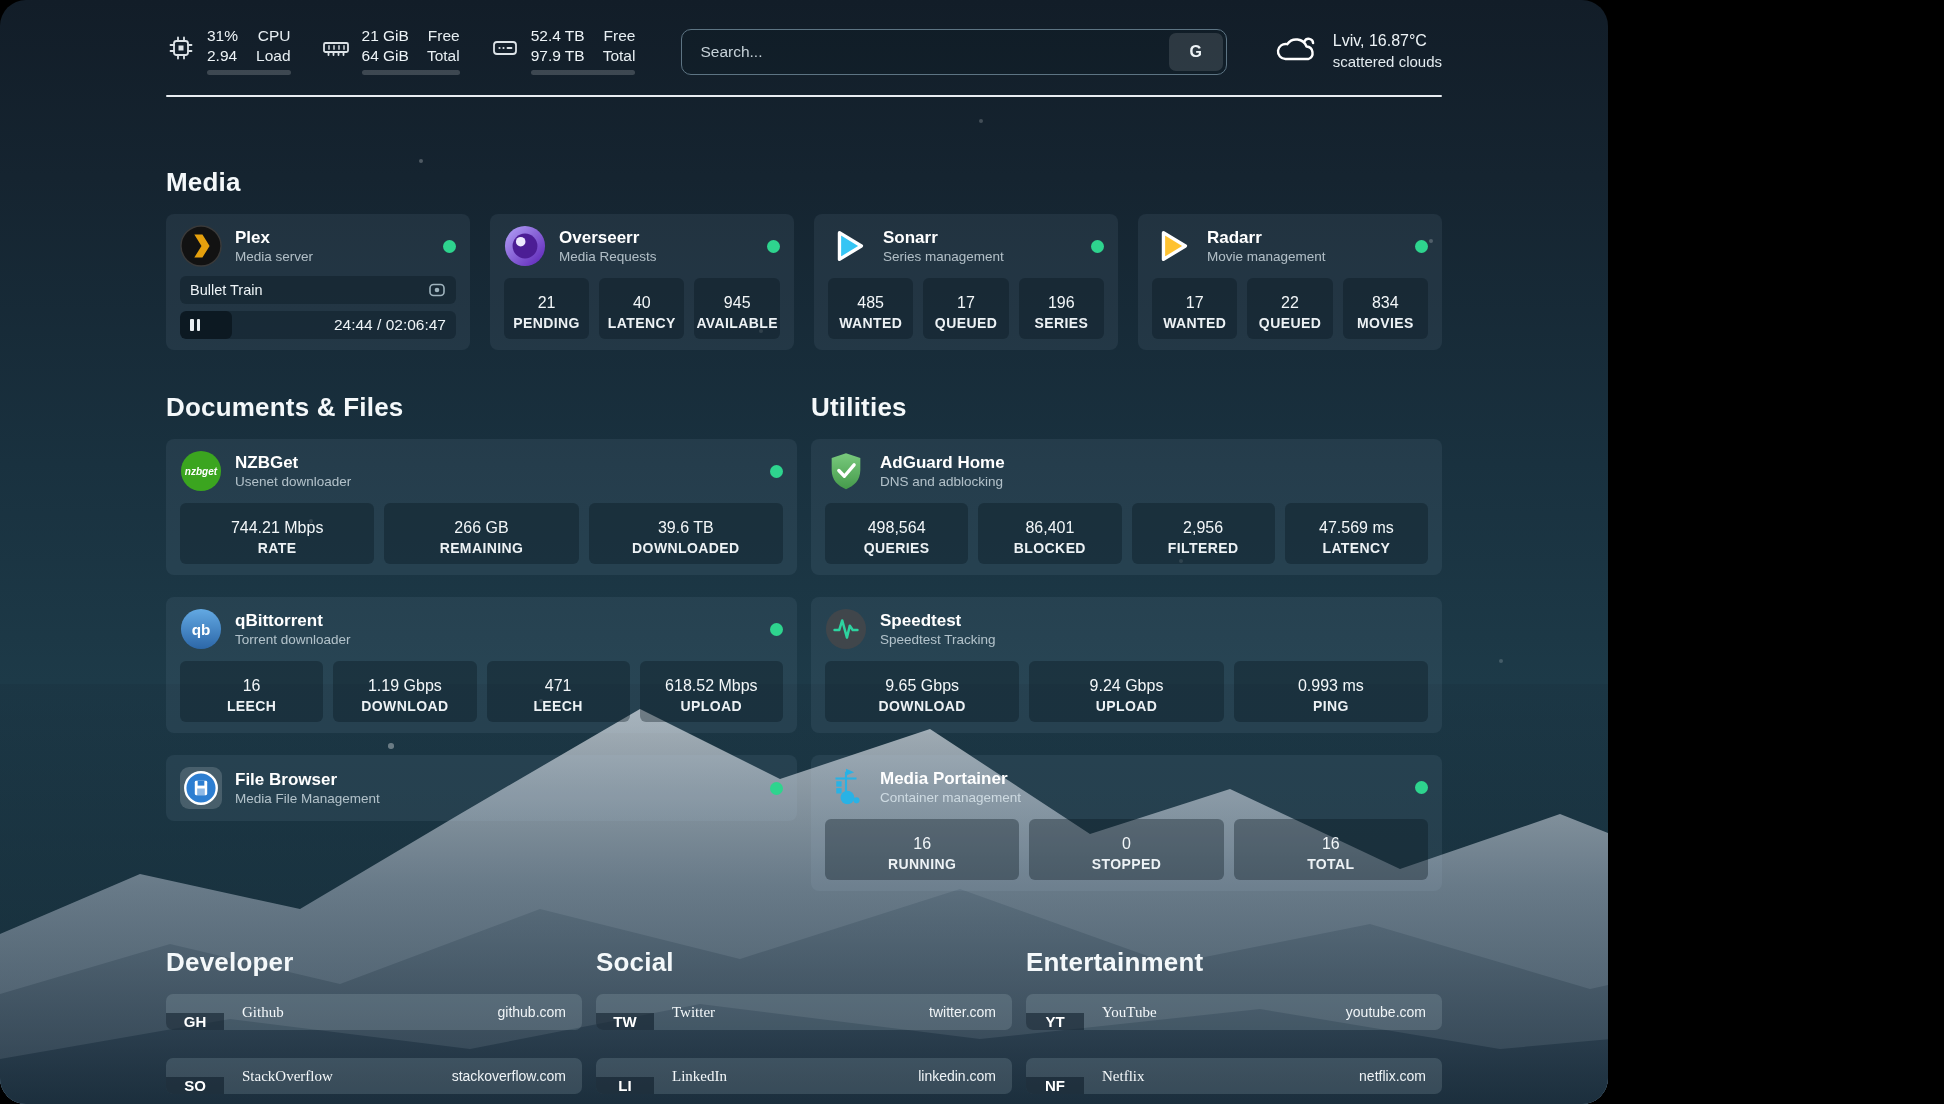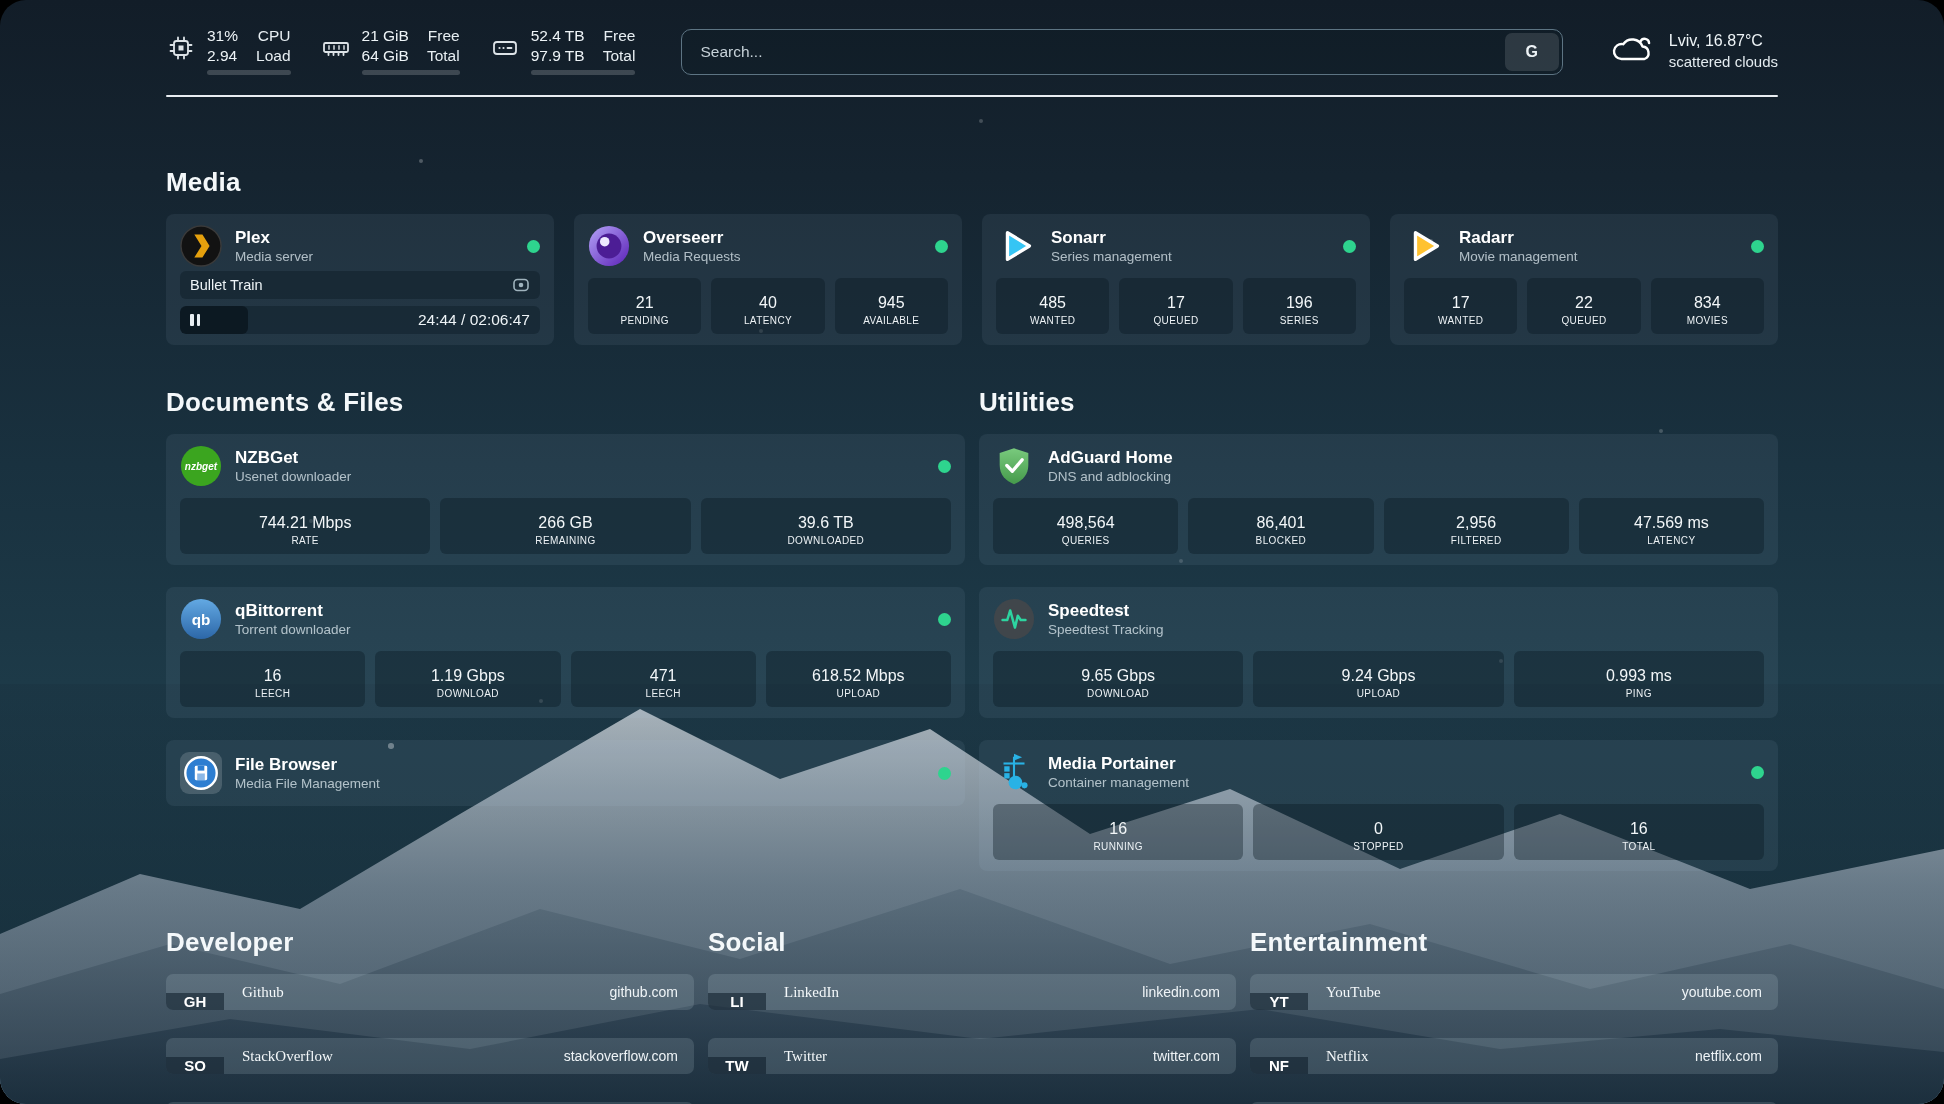--- a/index.html
+++ b/index.html
@@ -1,18 +1,18 @@
 <!DOCTYPE html>
 <html style="--status-online: #2ed48e; --plex: #e5a00d; --sonarr: #35c5f4; --radarr: #ffc230; --nzbget: #3ba51f; --qbittorrent: #4a90d9; --filebrowser: #2d7ed1; --speedtest: #2dd4a0; --portainer: #29b2e5;"><head>
 <meta charset="utf-8">
 <style>
   * { box-sizing: border-box; margin: 0; padding: 0; }
   html,body { width: 1944px; height: 1104px; background: #000; font-family: "Liberation Sans", sans-serif; }
   .frame {
-    position: relative; width: 1944px; height: 1104px; border-radius: 26px; overflow: hidden;
+    position: relative; width: 1608px; height: 1104px; border-radius: 26px; overflow: hidden;
     background: linear-gradient(180deg,#121d28 0%,#152430 16%,#19313f 42%,#1d3a48 62%,#20414e 100%);
     color: #eef4f7;
   }
   .mountains { position: absolute; left: 0; bottom: 0; width: 1944px; height: 420px; }
   .mountain-tint { position: absolute; left: 0; bottom: 0; width: 1944px; height: 420px;
     background: linear-gradient(180deg, rgba(24,46,60,0.30), rgba(15,31,43,0.55)); pointer-events: none; }
   .specks { position: absolute; top: 0; left: 0; width: 2px; height: 2px; border-radius: 50%; background: transparent;
     box-shadow: 420px 160px 0 1px rgba(255,255,255,.25), 980px 120px 0 1px rgba(255,255,255,.2),
       1430px 240px 0 1px rgba(255,255,255,.22), 760px 330px 0 1px rgba(255,255,255,.18),
       1660px 430px 0 1px rgba(255,255,255,.2), 310px 520px 0 1px rgba(255,255,255,.2),
@@ -51,21 +51,21 @@
   .svc-icon { width: 42px; height: 42px; flex: 0 0 42px; display: flex; align-items: center; justify-content: center; }
   .svc-icon svg { width: 42px; height: 42px; }
   .svc-tile { background: rgba(255,255,255,0.16); border-radius: 9px; }
   .ht { min-width: 0; }
   .ht .t { font-size: 17px; font-weight: 600; line-height: 21px; color: #fff; }
   .ht .s { font-size: 13.5px; line-height: 17px; color: rgba(232,242,248,0.72); }
   .status-dot { width: 13px; height: 13px; border-radius: 50%; background: var(--status-online); margin-left: auto; flex: 0 0 13px; }
   .stats { display: flex; gap: 10px; margin-top: auto; padding-top: 11px; }
   .stat { flex: 1; background: rgba(7,19,28,0.35); border-radius: 6px; text-align: center; padding: 16px 2px 8px; }
   .stat .v { font-size: 16px; color: #f3f7f9; margin-bottom: 3px; white-space: nowrap; }
-  .stat .l { font-size: 10px; font-weight: 400; letter-spacing: .4px; color: #edf2f5; white-space: nowrap; }
+  .stat .l { font-size: 14px; font-weight: 700; letter-spacing: .4px; color: #edf2f5; white-space: nowrap; }
 
   
   .np-row { margin-top: auto; background: rgba(7,19,28,0.35); border-radius: 6px; height: 28px;
     display: flex; align-items: center; padding: 0 10px; font-size: 14.5px; }
   .np-row .cast { margin-left: auto; display: flex; cursor: pointer; }
   .prog-row { margin-top: 7px; background: rgba(7,19,28,0.35); border-radius: 6px; height: 28px;
     display: flex; align-items: center; position: relative; overflow: hidden; }
   .prog-elapsed { position: absolute; left: 0; top: 0; bottom: 0; background: rgba(4,11,18,0.55); border-radius: 6px; }
   .pause { position: relative; display: flex; gap: 3px; padding-left: 10px; cursor: pointer; }
   .pause i { display: block; width: 3.5px; height: 12px; background: #e8eef2; border-radius: 1px; }
@@ -551,29 +551,29 @@
         <div class="bm-row">
           <span class="bm-abbr">DT</span>
           <span class="bm-name">DEV</span>
           <span class="bm-href">dev.to</span>
         </div>
       </div>
 
       <div>
         <h2 class="sec">Social</h2>
         <div class="bm-row">
+          <span class="bm-abbr">TW</span>
+          <span class="bm-name">Twitter</span>
+          <span class="bm-href">twitter.com</span>
+        </div>
+        <div class="bm-row">
           <span class="bm-abbr">LI</span>
           <span class="bm-name">LinkedIn</span>
           <span class="bm-href">linkedin.com</span>
         </div>
-        <div class="bm-row">
-          <span class="bm-abbr">TW</span>
-          <span class="bm-name">Twitter</span>
-          <span class="bm-href">twitter.com</span>
-        </div>
       </div>
 
       <div>
         <h2 class="sec">Entertainment</h2>
         <div class="bm-row">
           <span class="bm-abbr">YT</span>
           <span class="bm-name">YouTube</span>
           <span class="bm-href">youtube.com</span>
         </div>
         <div class="bm-row">

